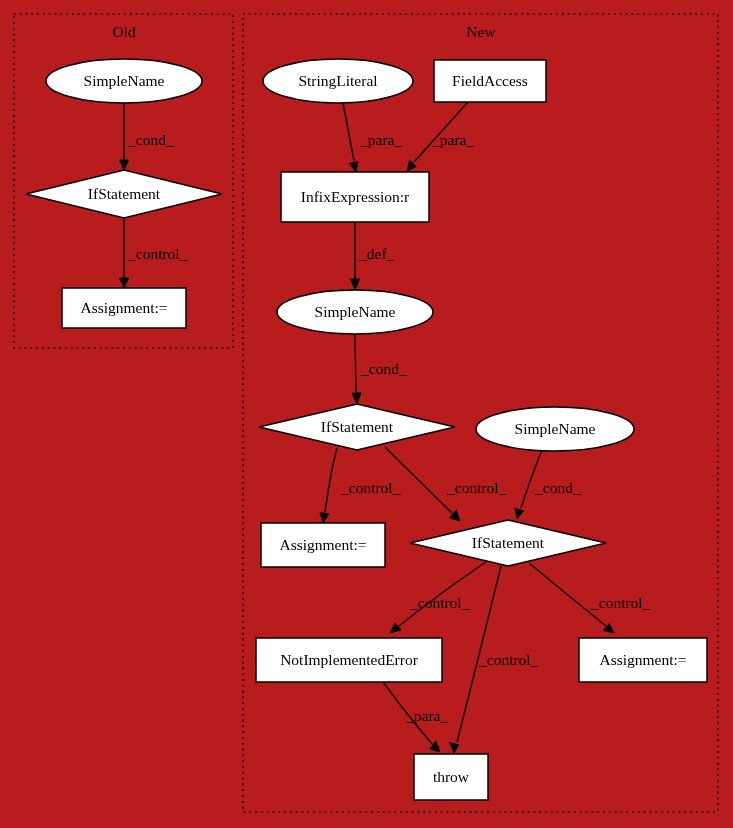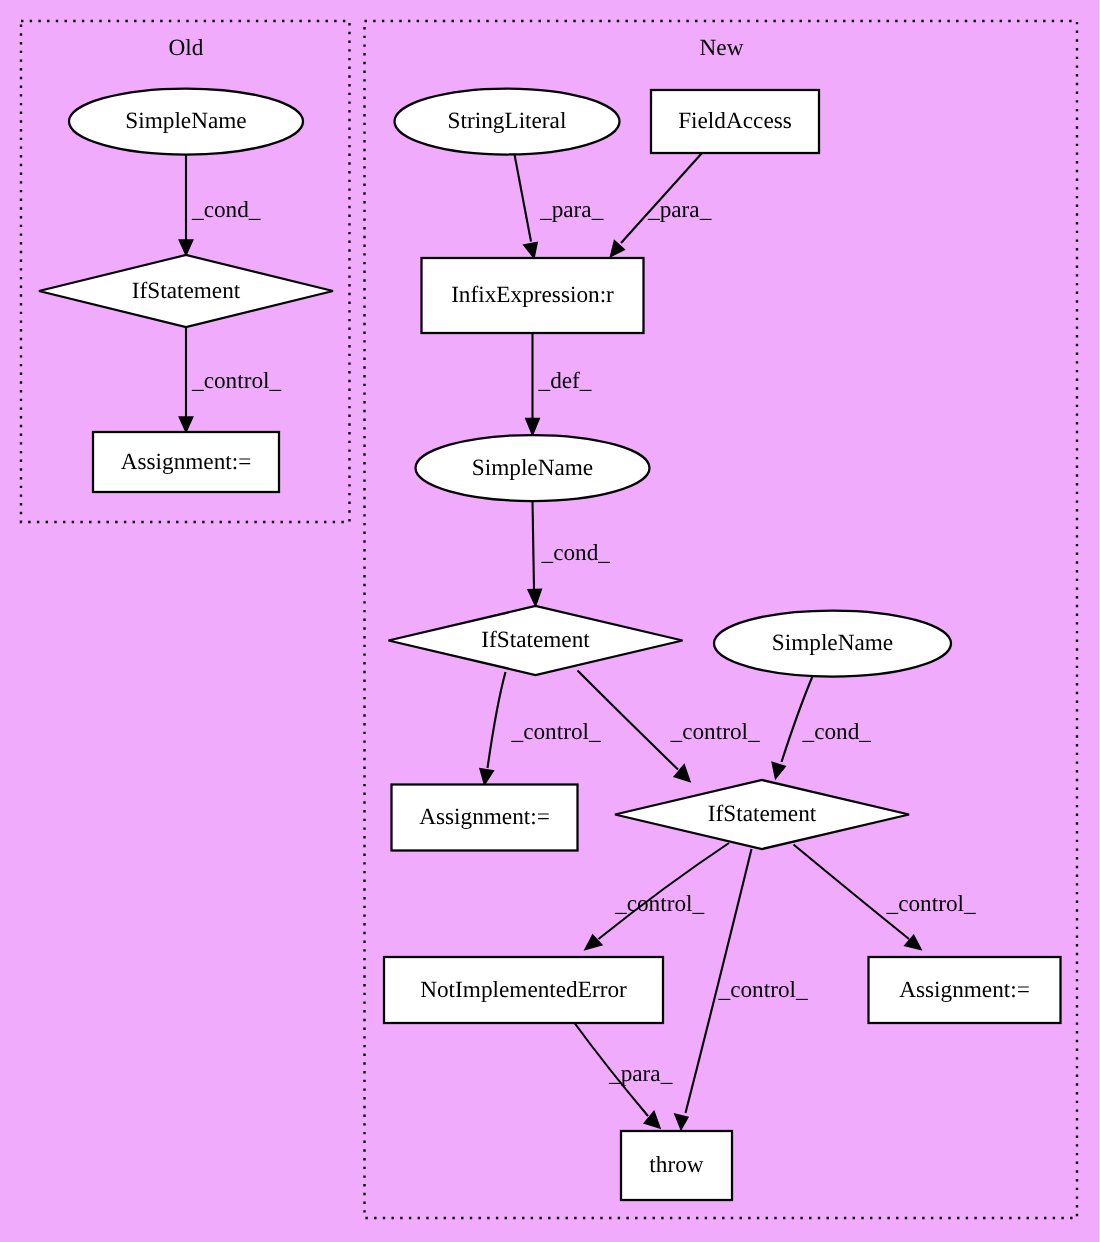--- a/index.html
+++ b/index.html
@@ -4,21 +4,21 @@
 <style>
   html, body {
     margin: 0;
     padding: 0;
     background: #ffffff;
   }
   #canvas-wrap {
     position: relative;
     width: 733px;
     height: 828px;
-    background: #f0abfc;
+    background: #b91c1c;
     overflow: hidden;
   }
   svg#graph {
     display: block;
     width: 733px;
     height: 828px;
     font-family: "Liberation Serif", "DejaVu Serif", serif;
   }
   .cluster-box {
     fill: none;

